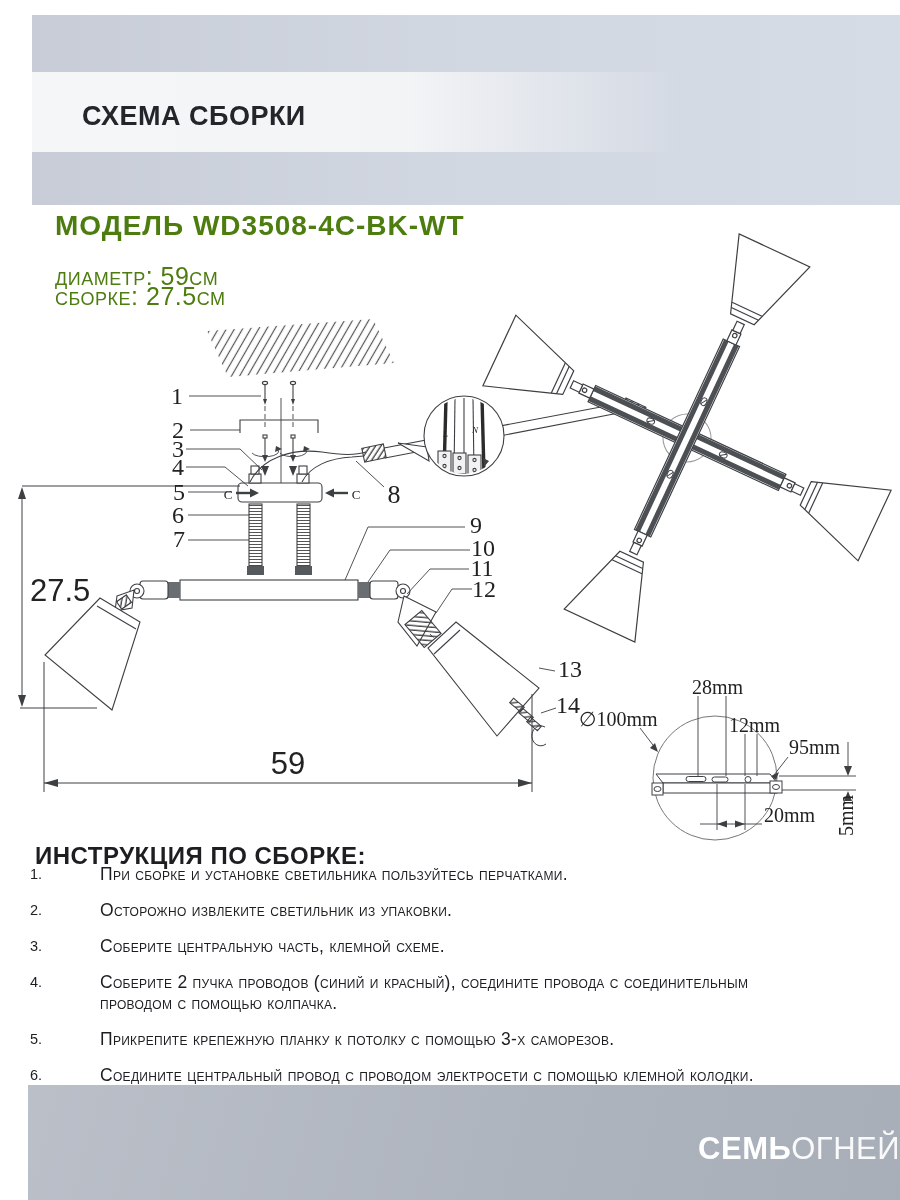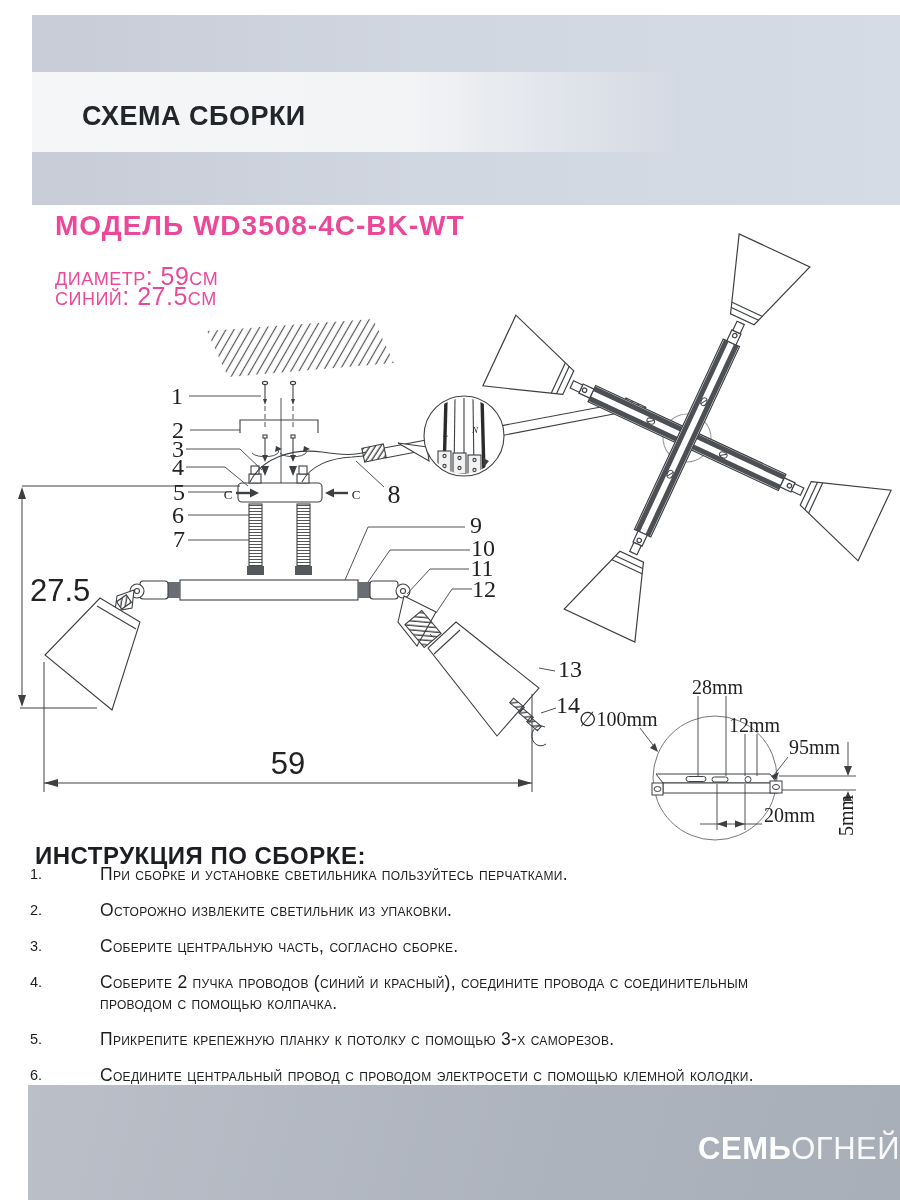--- a/index.html
+++ b/index.html
@@ -15,21 +15,21 @@
   }
   .header .stripe{
     position:absolute;left:0;top:57px;width:100%;height:80px;
     background:linear-gradient(90deg,#f5f6f8 0%,#f3f4f6 42%,rgba(243,244,246,0) 72%);
   }
   .header .title{
     position:absolute;left:50px;top:86px;
     font-size:27px;font-weight:800;letter-spacing:.5px;color:#22252a;
   }
   
-  .prod{position:absolute;z-index:2;left:55px;color:#ec4899;}
+  .prod{position:absolute;z-index:2;left:55px;color:#4d7c0f;}
   .prod.model{top:210px;font-size:28px;font-weight:600;letter-spacing:1px;}
   .prod.dim{font-size:25px;font-weight:500;font-variant:small-caps;letter-spacing:.5px;}
   .prod.diam{top:262px;}
   .prod.vys{top:282px;}
   
   .draw{position:absolute;left:0;top:0;z-index:1;}
   
   .ins-head{
     position:absolute;z-index:2;left:35px;top:842px;
     font-size:24px;font-weight:700;letter-spacing:.5px;color:#1c1e22;
@@ -58,21 +58,21 @@
 </head>
 <body>
 
 <div class="header">
   <div class="stripe"></div>
   <div class="title">СХЕМА СБОРКИ</div>
 </div>
 
 <div class="prod model">МОДЕЛЬ WD3508-4C-BK-WT</div>
 <div class="prod dim diam">диаметр: 59см</div>
-<div class="prod dim vys">синий: 27.5см</div>
+<div class="prod dim vys">сборке: 27.5см</div>
 
 <svg class="draw" width="900" height="1200" viewBox="0 0 900 1200" xmlns="http://www.w3.org/2000/svg">
   <defs>
     <pattern id="hatch" width="7" height="7" patternUnits="userSpaceOnUse" patternTransform="rotate(30)">
       <line x1="3.5" y1="0" x2="3.5" y2="7" stroke="#555" stroke-width="1.2"></line>
     </pattern>
     <pattern id="dense" width="4.5" height="4.5" patternUnits="userSpaceOnUse" patternTransform="rotate(45)">
       <line x1="2" y1="0" x2="2" y2="4.5" stroke="#3a3a3a" stroke-width="1.3"></line>
     </pattern>
     <pattern id="ribs" width="4" height="3" patternUnits="userSpaceOnUse">
@@ -363,21 +363,21 @@
   <div class="ins-item">
     <span class="ins-num">1.</span>
     <span class="ins-text">При сборке и установке светильника пользуйтесь перчатками.</span>
   </div>
   <div class="ins-item">
     <span class="ins-num">2.</span>
     <span class="ins-text">Осторожно извлеките светильник из упаковки.</span>
   </div>
   <div class="ins-item">
     <span class="ins-num">3.</span>
-    <span class="ins-text">Соберите центральную часть, согласно сборке.</span>
+    <span class="ins-text">Соберите центральную часть, клемной схеме.</span>
   </div>
   <div class="ins-item">
     <span class="ins-num">4.</span>
     <span class="ins-text">Соберите 2 пучка проводов (синий и красный), соедините провода с соединительным проводом с помощью колпачка.</span>
   </div>
   <div class="ins-item">
     <span class="ins-num">5.</span>
     <span class="ins-text">Прикрепите крепежную планку к потолку с помощью 3-х саморезов.</span>
   </div>
   <div class="ins-item">

